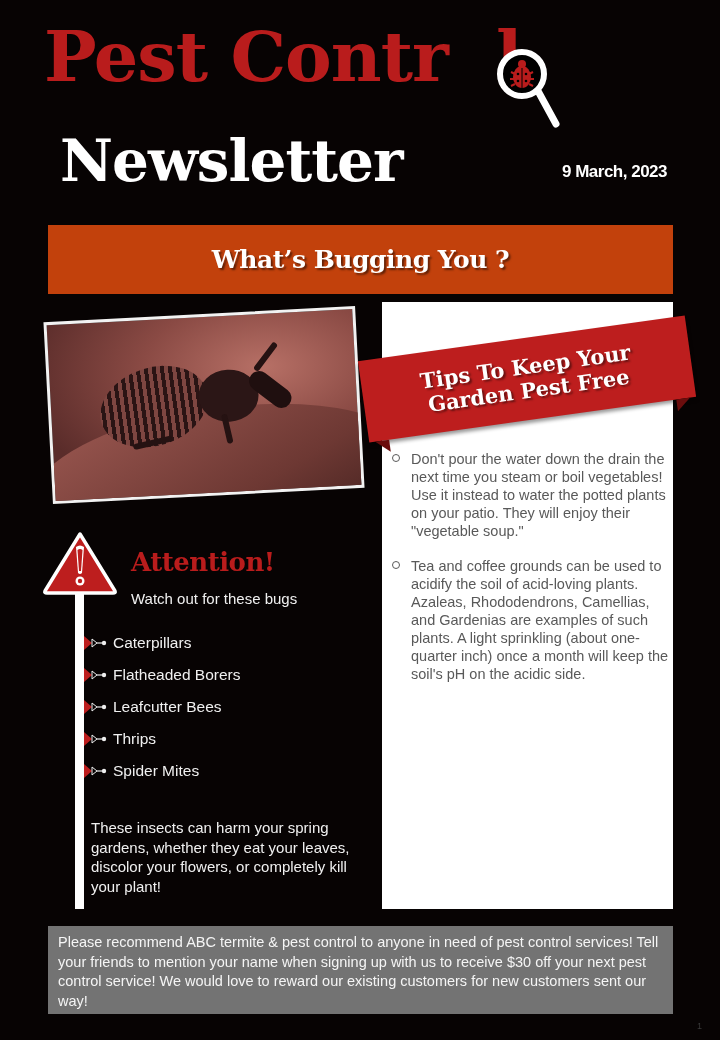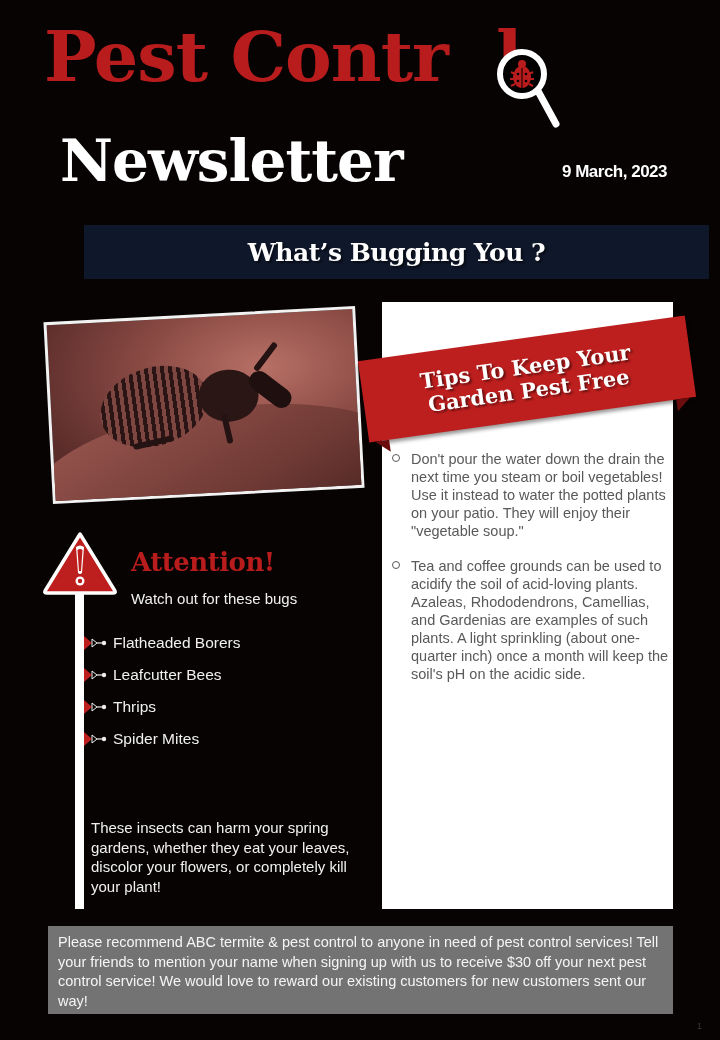--- a/index.html
+++ b/index.html
@@ -3,21 +3,21 @@
 <meta charset="utf-8">
 <style>
   html, body { margin:0; padding:0; }
   body { width:720px; height:1040px; background:#070303; position:relative; overflow:hidden; font-family:"Liberation Sans", sans-serif; }
   .abs { position:absolute; }
   .title-red { left:44px; top:22px; font-family:"DejaVu Serif", serif; font-weight:bold; font-size:70px; color:#b91c1c; letter-spacing:-1px; line-height:1; white-space:nowrap; }
   .title-red .o-slot { display:inline-block; width:48px; }
   .magnifier { left:494px; top:46px; width:66px; height:84px; }
   .title-white { left:60px; top:132px; font-family:"DejaVu Serif", serif; font-weight:bold; font-size:58px; color:#ffffff; letter-spacing:-1px; line-height:1; }
   .date { left:562px; top:162px; font-family:"Liberation Sans", sans-serif; font-weight:bold; font-size:17px; color:#ffffff; letter-spacing:-0.5px; }
-  .banner { left:48px; top:225px; width:625px; height:54px; background:#0f172a; display:flex; align-items:center; justify-content:center;margin-left:36px; }
+  .banner { left:48px; top:225px; width:625px; height:69px; background:#c2410c; display:flex; align-items:center; justify-content:center; }
   .banner span { font-family:"DejaVu Serif", serif; font-weight:bold; font-size:25px; color:#fff; text-shadow:2px 2px 2px rgba(0,0,0,0.5); letter-spacing:-0.5px; }
   .photo { left:48px; top:314px; width:306px; height:176px; border:3px solid #f2f2f2; transform:rotate(-3deg); transform-origin:center; overflow:hidden;
     background: radial-gradient(ellipse at 70% 30%, #b77066 0%, #8a4a44 40%, #5a2c2a 80%);
   }
   .photo .leaf { position:absolute; left:-20px; top:90px; width:380px; height:140px; background:linear-gradient(160deg,#9a5750 0%,#6d3833 60%,#3e1e1c 100%); transform:rotate(-8deg); border-radius:40% 60% 0 0; }
   .photo .beetle-body { position:absolute; left:48px; top:48px; width:110px; height:78px; border-radius:50%; background:repeating-linear-gradient(100deg,#2a1414 0 4px,#7e4641 4px 8px); transform:rotate(-15deg); }
   .photo .beetle-thorax { position:absolute; left:148px; top:54px; width:60px; height:52px; border-radius:50%; background:#2b1616; }
   .photo .beetle-snout { position:absolute; left:196px; top:66px; width:48px; height:20px; border-radius:10px; background:#1f0f0f; transform:rotate(40deg); }
   .photo .leg { position:absolute; background:#251212; height:6px; border-radius:3px; }
   .tips-box { left:382px; top:302px; width:291px; height:607px; background:#ffffff; }
@@ -107,20 +107,29 @@
 <div class="abs attention">Attention!</div>
 <div class="abs watch">Watch out for these bugs</div>
 <ul class="abs bug-list">
   <li>
       <svg class="marker" viewBox="0 0 28 14">
         <path d="M0 0 L8 7 L0 14 Z" fill="#bd1e1e"></path>
         <path d="M8 3 L13 7 L8 11 Z" fill="none" stroke="#eee" stroke-width="1"></path>
         <line x1="13" y1="7" x2="18" y2="7" stroke="#eee" stroke-width="1.2"></line>
         <circle cx="20" cy="7" r="2.2" fill="#eee"></circle>
       </svg>
+      <span>Caterpillars</span>
+    </li>
+  <li>
+      <svg class="marker" viewBox="0 0 28 14">
+        <path d="M0 0 L8 7 L0 14 Z" fill="#bd1e1e"></path>
+        <path d="M8 3 L13 7 L8 11 Z" fill="none" stroke="#eee" stroke-width="1"></path>
+        <line x1="13" y1="7" x2="18" y2="7" stroke="#eee" stroke-width="1.2"></line>
+        <circle cx="20" cy="7" r="2.2" fill="#eee"></circle>
+      </svg>
       <span>Flatheaded Borers</span>
     </li>
   <li>
       <svg class="marker" viewBox="0 0 28 14">
         <path d="M0 0 L8 7 L0 14 Z" fill="#bd1e1e"></path>
         <path d="M8 3 L13 7 L8 11 Z" fill="none" stroke="#eee" stroke-width="1"></path>
         <line x1="13" y1="7" x2="18" y2="7" stroke="#eee" stroke-width="1.2"></line>
         <circle cx="20" cy="7" r="2.2" fill="#eee"></circle>
       </svg>
       <span>Leafcutter Bees</span>

